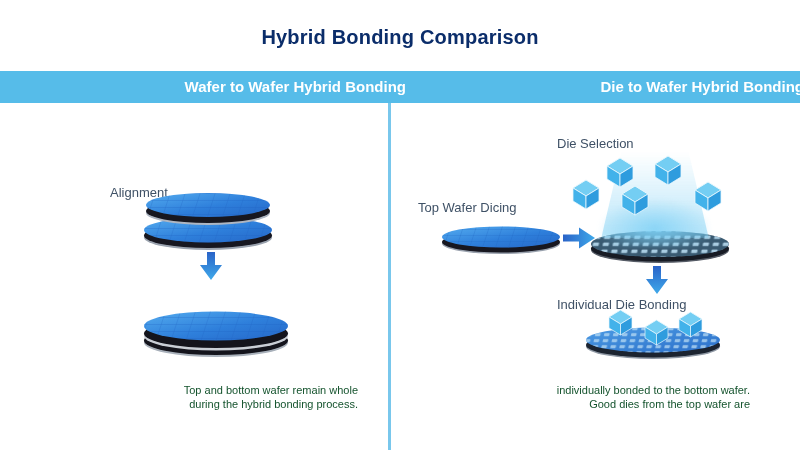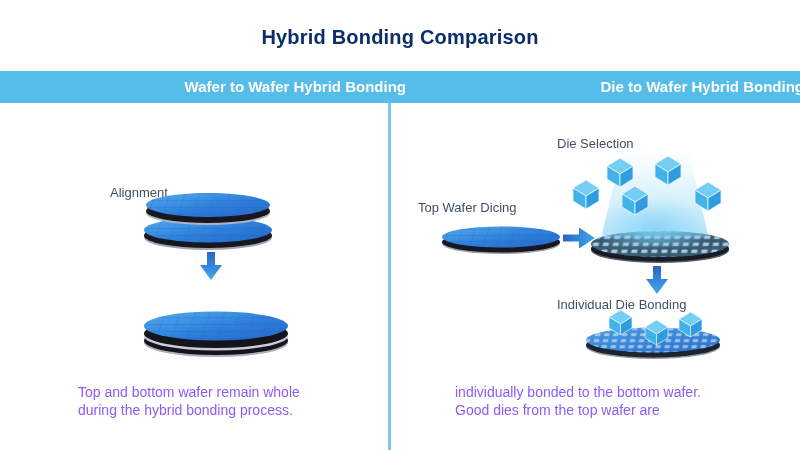--- a/index.html
+++ b/index.html
@@ -17,21 +17,21 @@
     top:71px;height:37px;line-height:32px;text-align:right;
     color:#ffffff;font-size:15px;font-weight:bold;
   }
   .header-left{left:16px;width:390px;}
   .header-right{left:400px;width:404px;}
   .divider{left:388px;top:103px;width:3px;height:347px;background:#79C7EC;}
   .step-label{
     font-size:13px;color:#3F5166;
   }
   .caption{
-    font-size:14px;color:#8b5cf6;text-align:left;line-height:1.3;
+    font-size:11px;color:#14532d;text-align:right;line-height:1.3;
   }
   .glow{
     left:583px;top:168px;width:144px;height:78px;
     background:radial-gradient(ellipse 55% 55% at 50% 78%, rgba(125,208,245,0.8), rgba(125,208,245,0) 72%);
     filter:blur(2px);
   }
   .cone{
     left:599px;top:152px;width:112px;height:86px;
     background:linear-gradient(to top, rgba(125,208,245,0.55), rgba(125,208,245,0));
     clip-path:polygon(2% 100%, 98% 100%, 80% 0%, 20% 0%);

